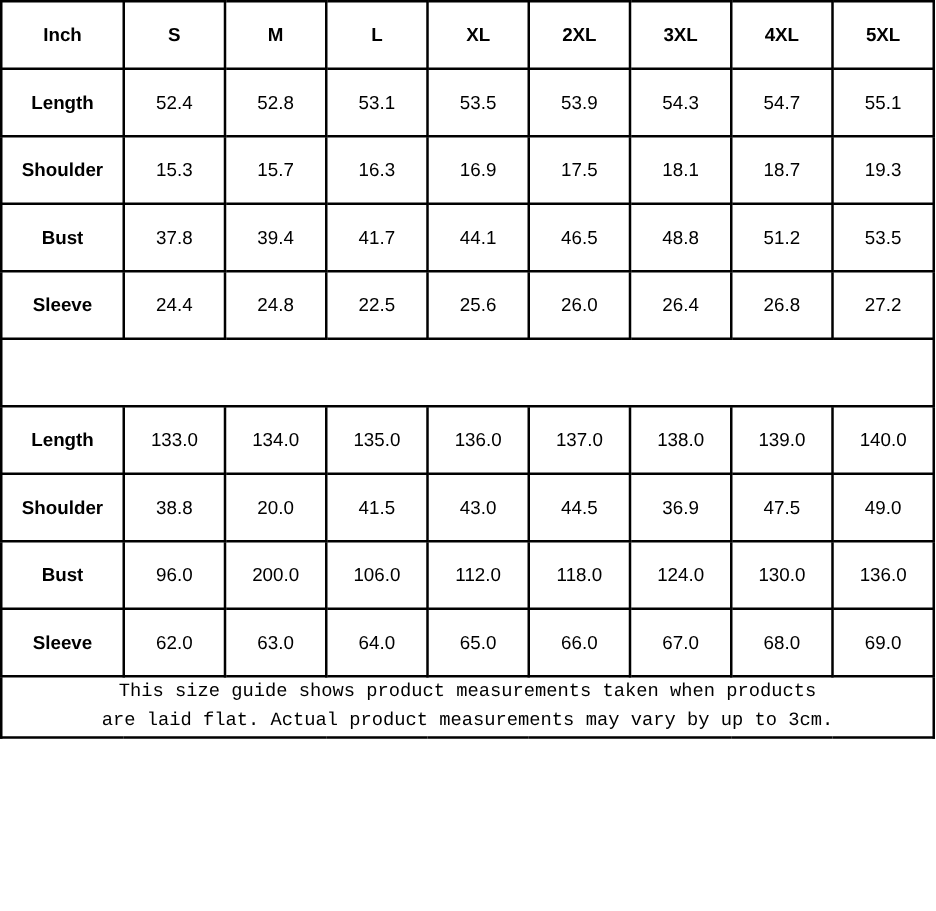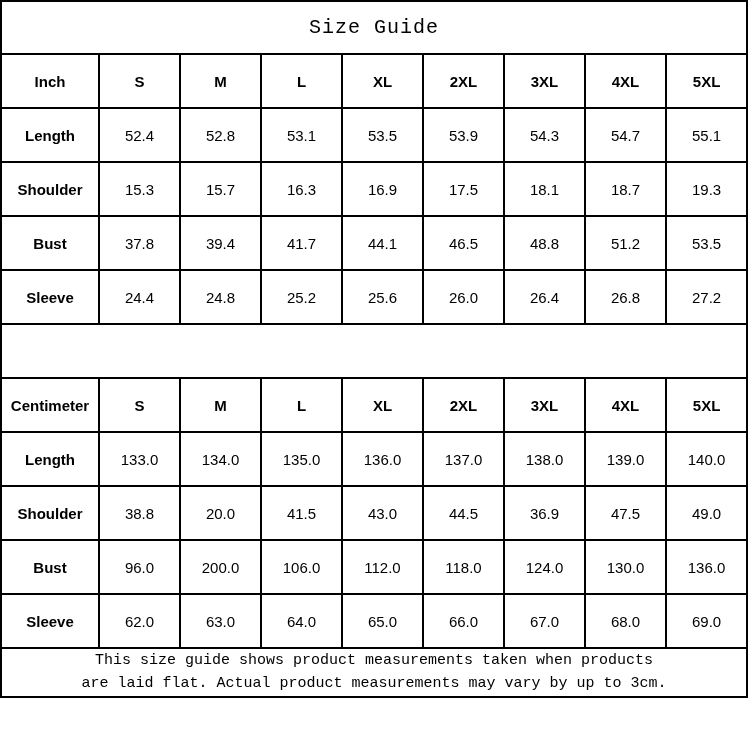--- a/index.html
+++ b/index.html
@@ -69,23 +69,20 @@
     <col style="width:81px">
       <col style="width:81px">
       <col style="width:81px">
       <col style="width:81px">
     <col style="width:81px">
       <col style="width:81px">
       <col style="width:81px">
       <col style="width:81px">
   </colgroup>
   <tbody id="table-body">
-    <tr>
-      <td colspan="9" class="title-cell">Size Guide</td>
-    </tr>
 
     <tr>
         <td class="header-cell">Inch</td>
         <td class="header-cell">S</td>
         <td class="header-cell">M</td>
         <td class="header-cell">L</td>
         <td class="header-cell">XL</td>
         <td class="header-cell">2XL</td>
         <td class="header-cell">3XL</td>
         <td class="header-cell">4XL</td>
@@ -121,40 +118,29 @@
         <td class="value-cell">44.1</td>
         <td class="value-cell">46.5</td>
         <td class="value-cell">48.8</td>
         <td class="value-cell">51.2</td>
         <td class="value-cell">53.5</td>
       </tr>
       <tr>
         <td class="label-cell">Sleeve</td>
         <td class="value-cell">24.4</td>
         <td class="value-cell">24.8</td>
-        <td class="value-cell">25.2</td>
+        <td class="value-cell">22.5</td>
         <td class="value-cell">25.6</td>
         <td class="value-cell">26.0</td>
         <td class="value-cell">26.4</td>
         <td class="value-cell">26.8</td>
         <td class="value-cell">27.2</td>
       </tr>
       <tr>
         <td class="gap-cell" colspan="9"></td>
-      </tr>
-      <tr>
-        <td class="header-cell">Centimeter</td>
-        <td class="header-cell">S</td>
-        <td class="header-cell">M</td>
-        <td class="header-cell">L</td>
-        <td class="header-cell">XL</td>
-        <td class="header-cell">2XL</td>
-        <td class="header-cell">3XL</td>
-        <td class="header-cell">4XL</td>
-        <td class="header-cell">5XL</td>
       </tr>
       <tr>
         <td class="label-cell">Length</td>
         <td class="value-cell">133.0</td>
         <td class="value-cell">134.0</td>
         <td class="value-cell">135.0</td>
         <td class="value-cell">136.0</td>
         <td class="value-cell">137.0</td>
         <td class="value-cell">138.0</td>
         <td class="value-cell">139.0</td>

